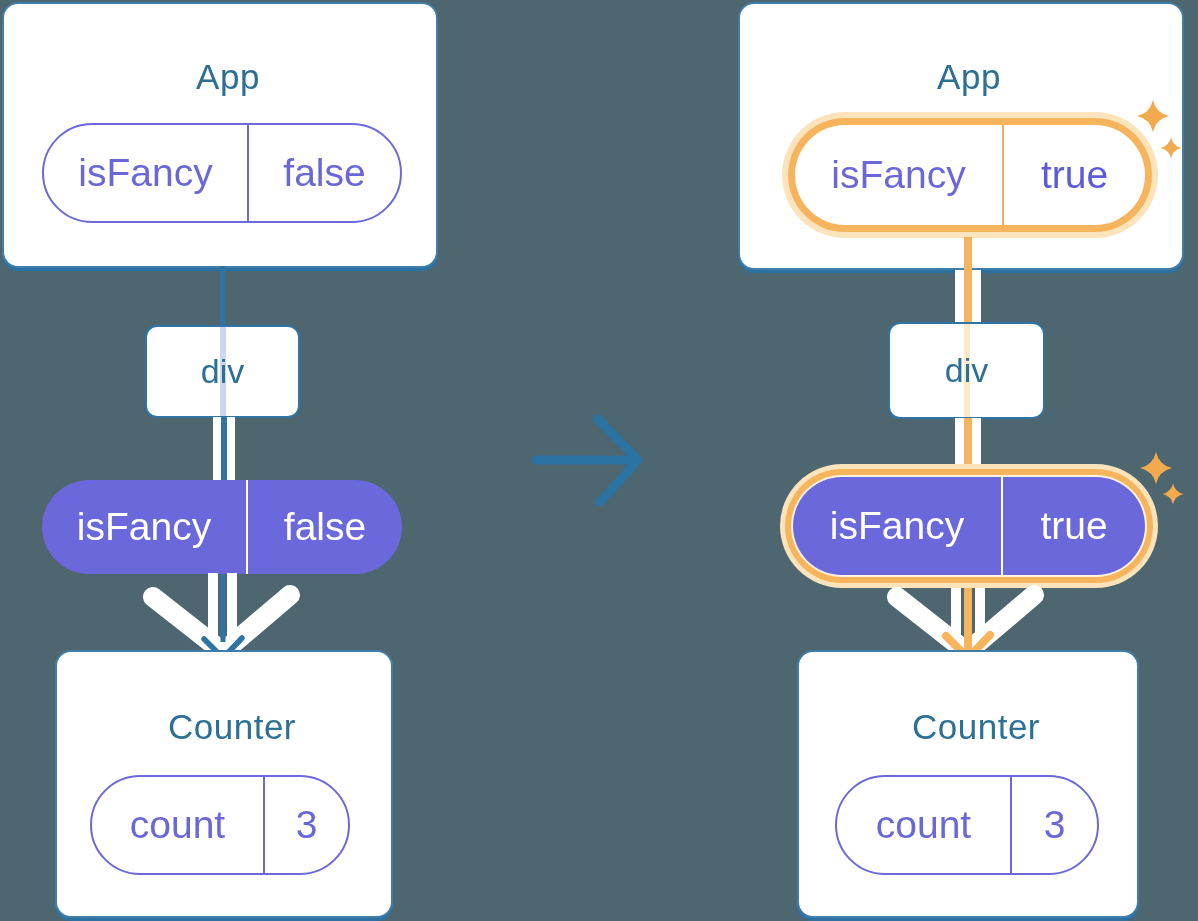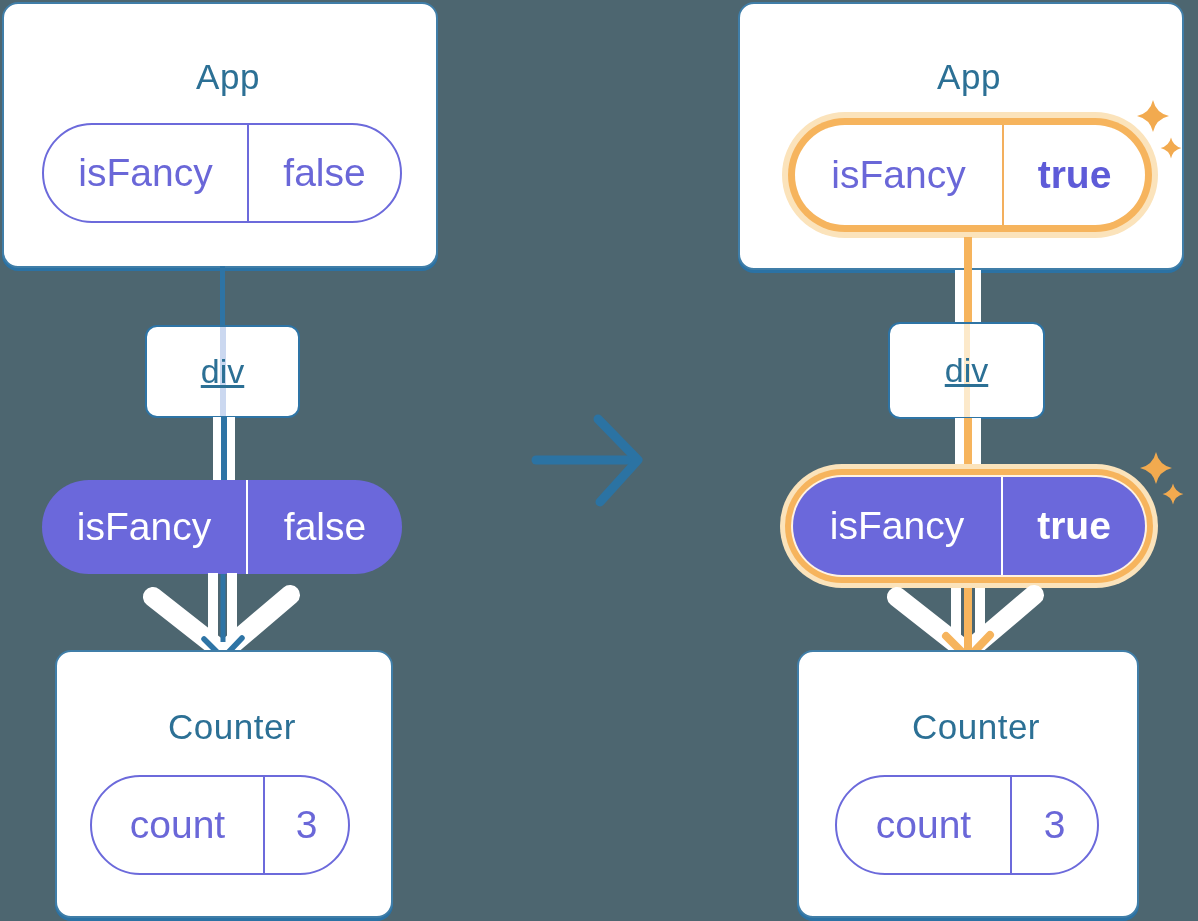--- a/index.html
+++ b/index.html
@@ -23,28 +23,28 @@
     border-radius:52px;font-size:39px;
   }
   .pill .cell{display:flex;align-items:center;justify-content:center;}
   .pill-outline{border:2.5px solid #6C6ADB;background:#fff;color:#6A67D8;}
   .pill-outline .cell.val{border-left:2.5px solid #6C6ADB;}
   .pill-filled{background:#6B68DB;color:#fff;}
   .pill-filled .cell.val{border-left:2.5px solid #fff;}
   .ring-app{ box-shadow:0 0 0 7px #F6B45D,0 0 0 13px #FBE3BB; }
   .ring-app .cell.val{border-left:2px solid #F3AF5D;}
   .ring-state{ box-shadow:0 0 0 2px #FFF3E2,0 0 0 8px #F6B45D,0 0 0 13px #FBE3BB; }
-  .bold-val{font-weight:700;color:#5E5BD8;}
+  .bold-val{font-weight:400;color:#5E5BD8;}
   .pill-filled .bold-val{color:#fff;}
   
   .vline{position:absolute;}
   .pipe{position:absolute;background:#fff;display:flex;justify-content:center;}
   .pipe>div{width:6px;height:100%;}
   .faint-line{position:absolute;top:0;bottom:0;width:6px;left:calc(50% - 3px);}
-  .node-label{position:relative;z-index:2;text-decoration:underline;}
+  .node-label{position:relative;z-index:2;}
   .divbox{
     position:absolute;background:#fff;border:2.5px solid #2E74A5;border-radius:12px;
     box-sizing:border-box;display:flex;align-items:center;justify-content:center;
     font-size:34px;color:#2C7095;overflow:hidden;
   }
   svg{position:absolute;overflow:visible;}
 </style>
 </head>
 <body>
 

